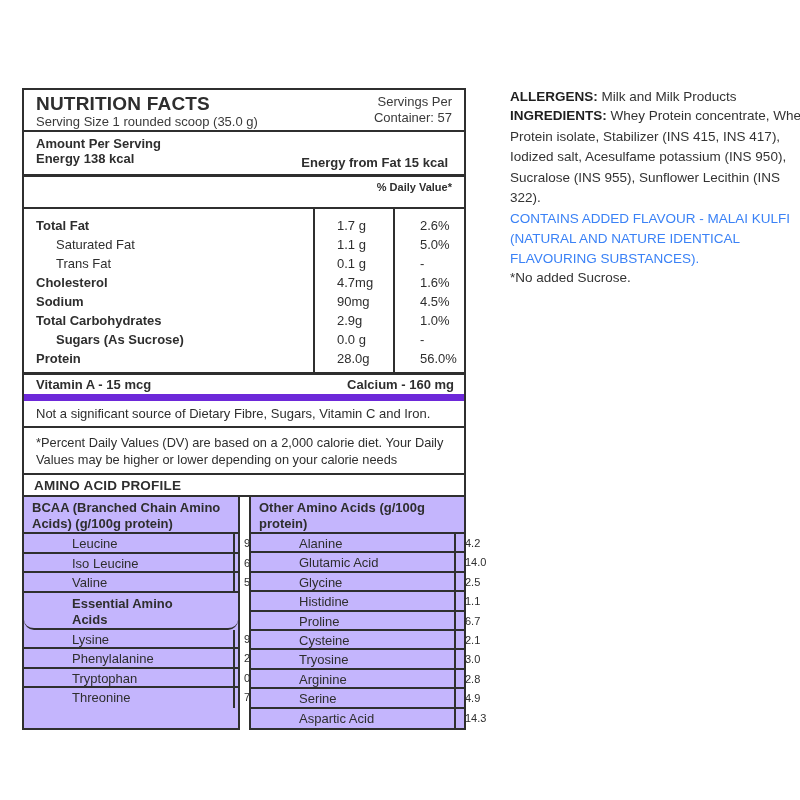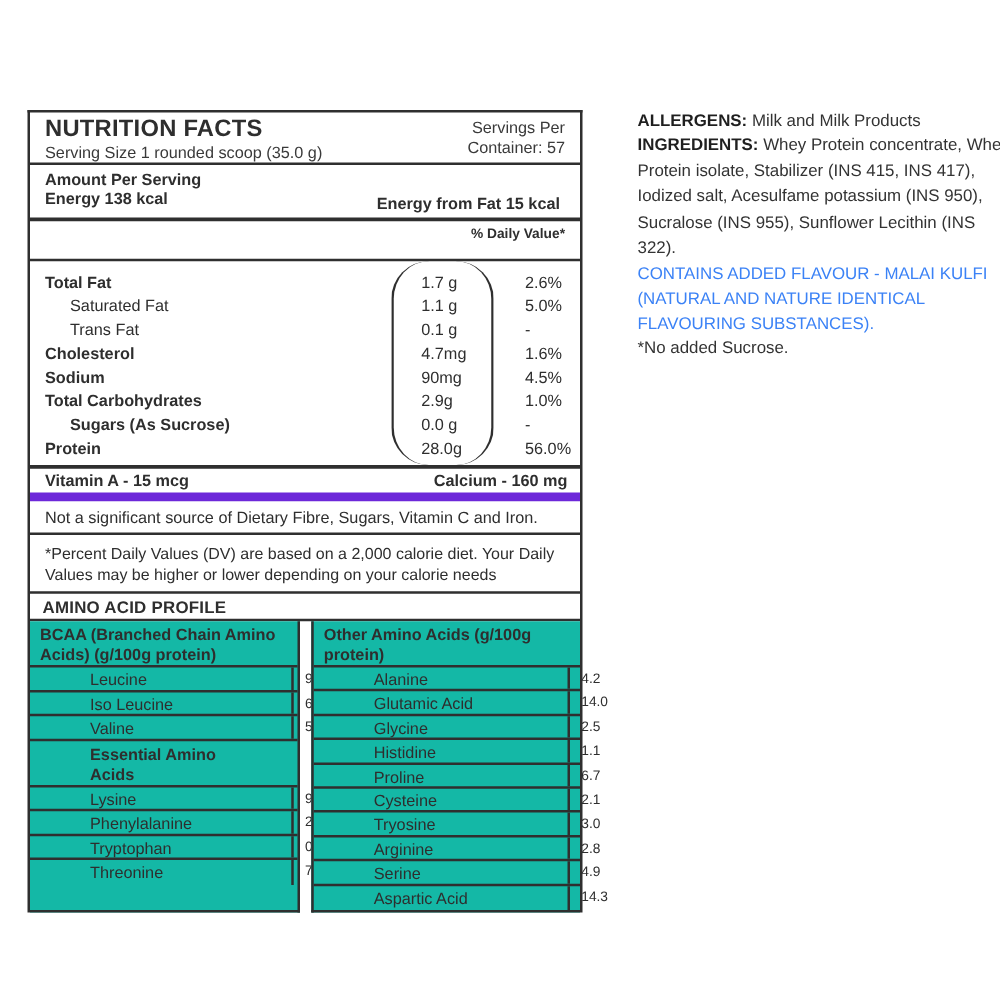--- a/index.html
+++ b/index.html
@@ -48,21 +48,21 @@
     font-weight: 700; font-size: 11px;
     text-align: right; padding: 4px 12px 0 0;
   }
 
   .sec-nutrients {
     height: 166px;
     border-bottom: 3px solid #2f2f2f;
     display: grid;
     grid-template-columns: 289px 82px 69px;
   }
-  .ncol { padding-top: 7px; border-radius: 30px; }
+  .ncol { padding-top: 7px; }
   .ncol-amount { border-left: 2px solid #2f2f2f; border-right: 2px solid #2f2f2f; }
   .ncell { height: 19px; line-height: 19px; font-size: 13px; white-space: nowrap; }
   .ncell.name { padding-left: 12px; }
   .ncell.name.ind { padding-left: 32px; }
   .ncell.name.b { font-weight: 700; }
   .ncell.amount { padding-left: 22px; }
   .ncell.dv { padding-left: 25px; }
 
   .sec-vitamins {
     height: 26px;
@@ -88,36 +88,36 @@
   }
 
   .sec-amino-title {
     height: 22px;
     border-bottom: 2px solid #2f2f2f;
     font-weight: 800; font-size: 13.5px; letter-spacing: 0.2px;
     padding: 3px 0 0 10px;
   }
 
   .sec-amino { display: flex; border: none; }
-  .amino-table { background: #14b8a6; }
+  .amino-table { background: #c4b5fd; }
   .amino-table.left  { width: 216px; border-right: 2px solid #2f2f2f; border-bottom: 2px solid #2f2f2f; }
   .amino-gap { width: 9px; }
   .amino-table.right { width: 215px; border-left: 2px solid #2f2f2f; border-bottom: 2px solid #2f2f2f; }
 
   .amino-header {
     height: 37px;
     border-bottom: 2px solid #2f2f2f;
     font-weight: 700; font-size: 13px; line-height: 16px;
     padding: 3px 6px 0 8px;
   }
   .amino-row { display: flex; border-bottom: 2px solid #2f2f2f; }
   .amino-row:last-child { border-bottom: none; }
   .amino-table.left  .amino-row { height: 19.5px; }
   .amino-table.right .amino-row { height: 19.4px; }
-  .amino-row.section { height: 37px !important; }
+  .amino-row.section { height: 37px !important; border-radius: 10px; }
   .a-name {
     flex: 1 1 auto;
     border-right: 2px solid #2f2f2f;
     font-size: 13px; line-height: 17px;
     padding-left: 8px; padding-top: 1px;
     overflow: hidden; white-space: nowrap; margin-left: 40px;
   }
   .amino-table.left  .a-name { width: 171px; flex: 0 0 171px; }
   .amino-table.right .a-name { width: 165px; flex: 0 0 165px; }
   .a-val { flex: 1 1 auto; font-size: 11px; line-height: 17px; padding-left: 9px; padding-top: 1px; }

